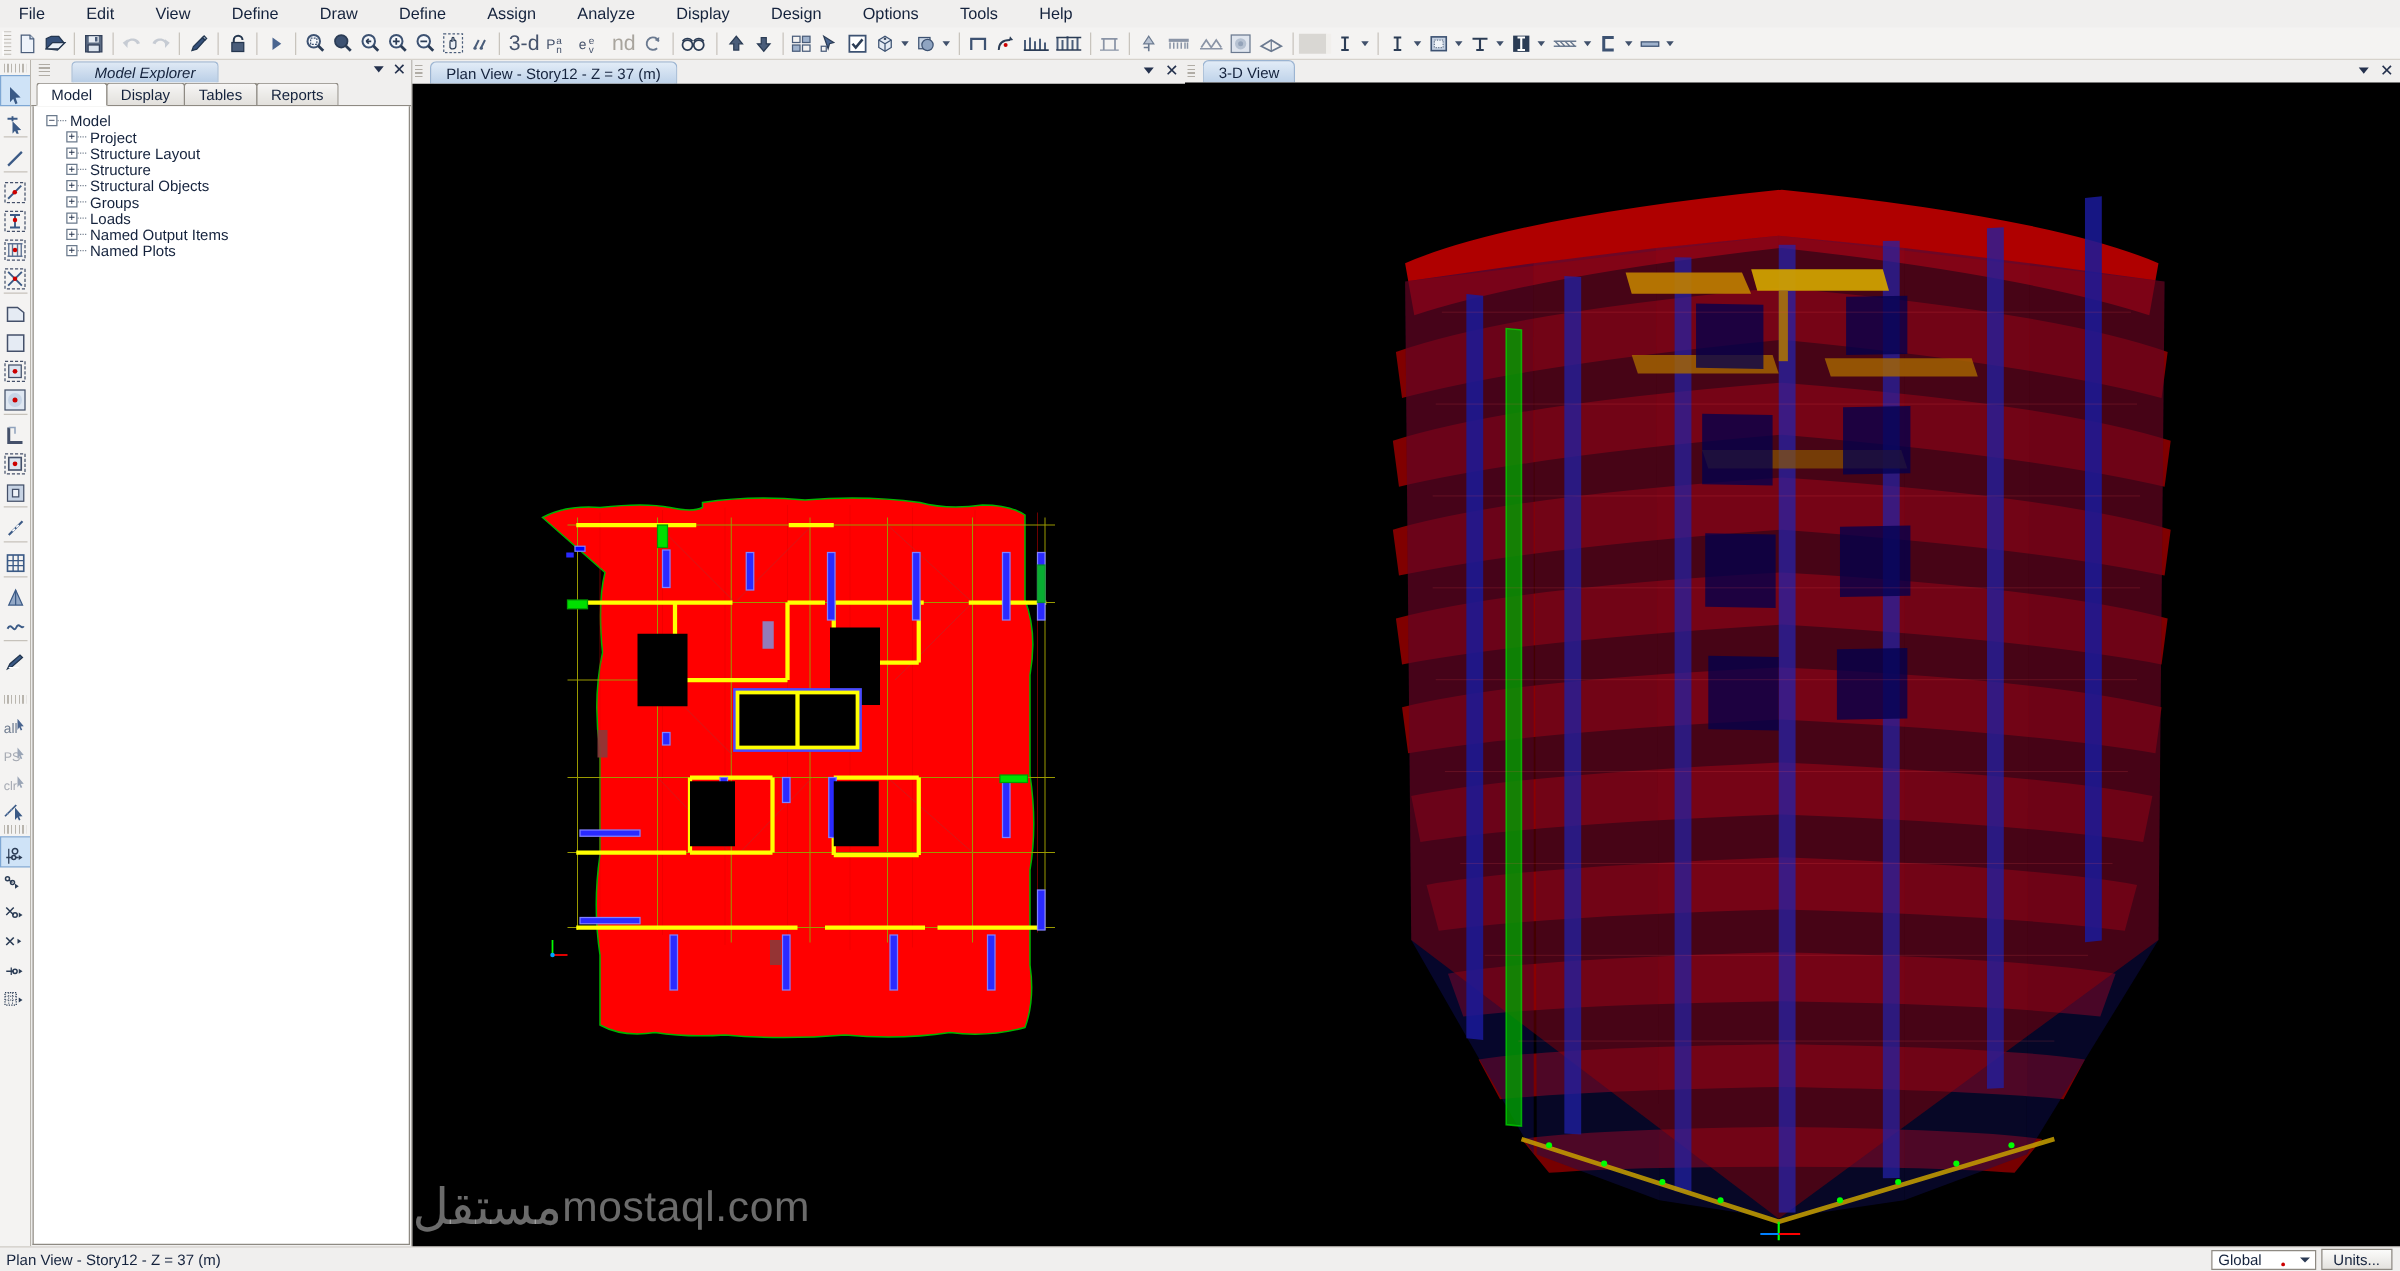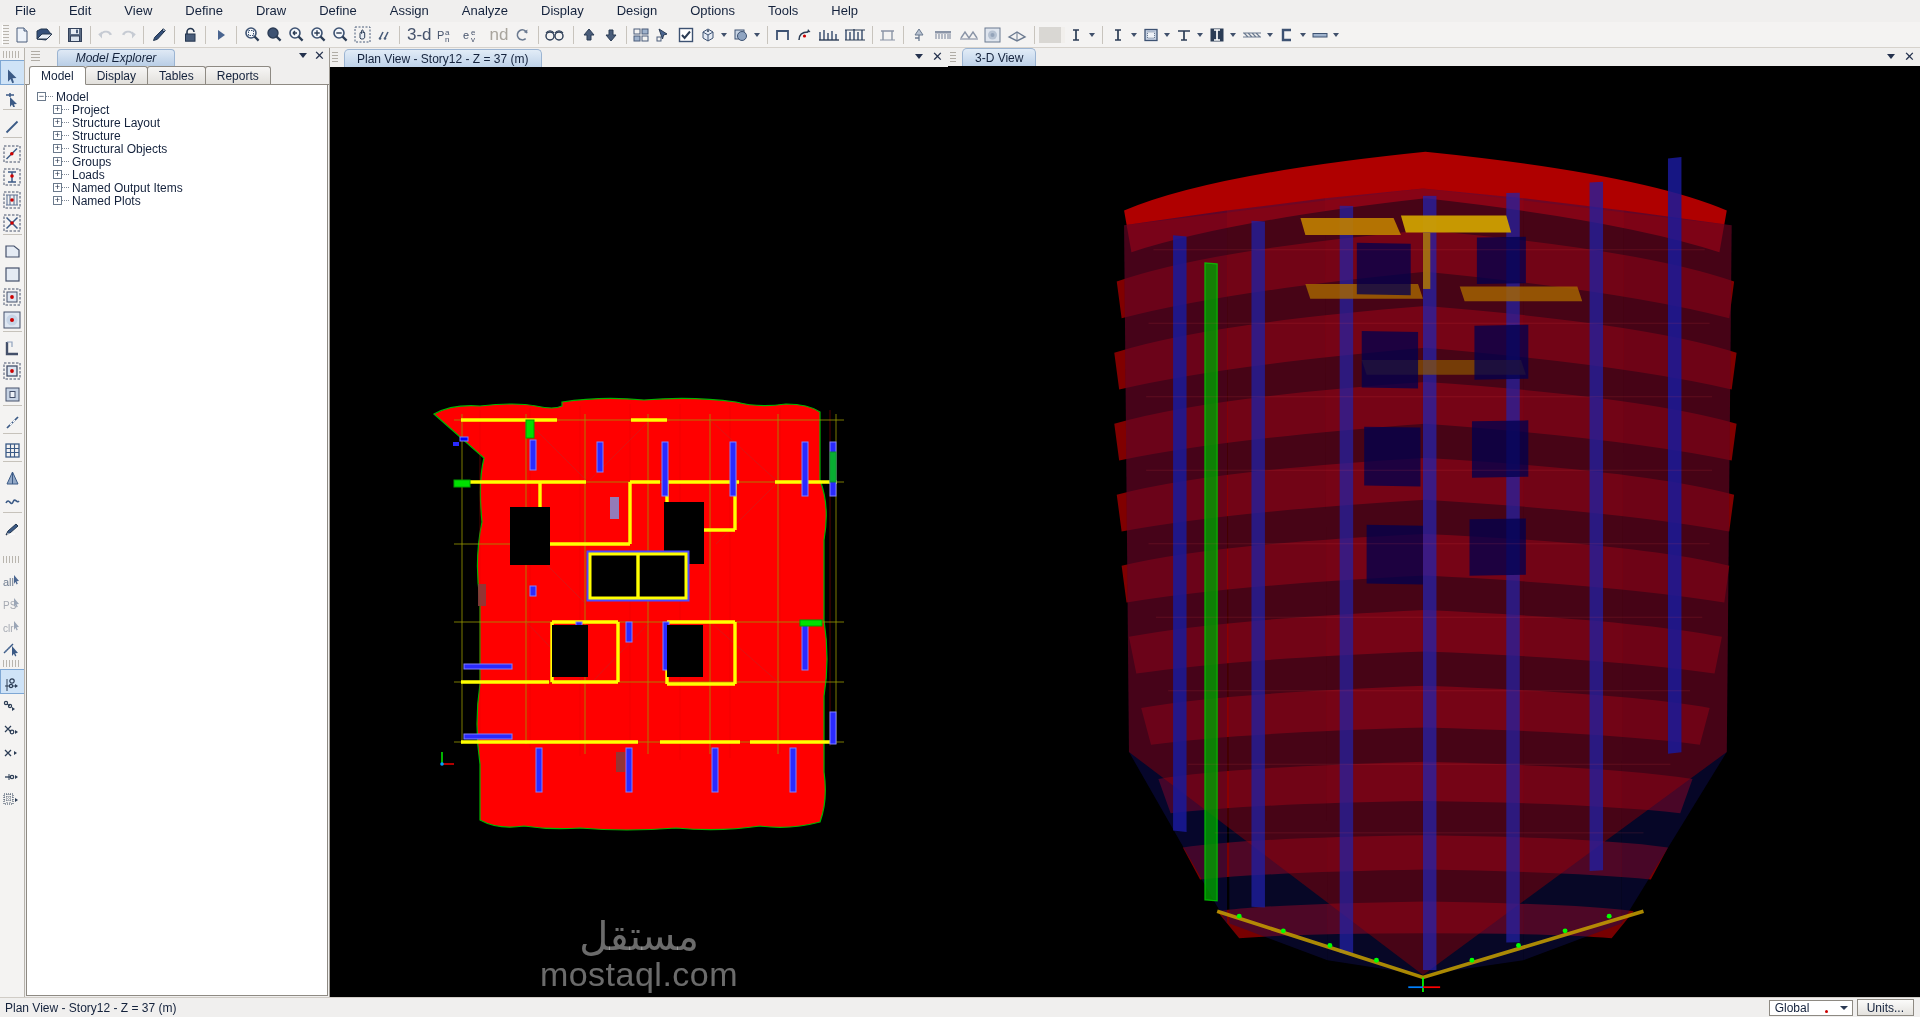--- a/index.html
+++ b/index.html
@@ -149,21 +149,21 @@
   .combo .carrow i{width:0;height:0;border-left:4px solid transparent;border-right:4px solid transparent;border-top:4px solid #2b3a54;}
   .btn-units {
     height:17px; border:1px solid #8e8a83; background:linear-gradient(180deg,#fbfbfa,#e4e2de);
     display:flex;align-items:center;padding:0 9px;font-size:12px;margin-right:6px;
   }
   .red-dot{width:3px;height:3px;background:#cc0000;border-radius:50%;margin-left:1px;align-self:flex-end;margin-bottom:2px;}
 
   
   .watermark {
     position:absolute; left:0; right:0; bottom:8px;
-    display:flex; flex-direction:column; align-items:center;
+    display:flex; flex-direction:row; align-items:center;
     pointer-events:none; color:rgba(255,255,255,.42);margin-top:28px;
   }
   .wm-ar { font-size:40px; letter-spacing:1px; font-family:"DejaVu Sans", sans-serif; line-height:46px;}
   .wm-en { font-size:34px; letter-spacing:.5px; line-height:30px;}
 </style>
 </head>
 <body>
 
 <div id="app">
 

